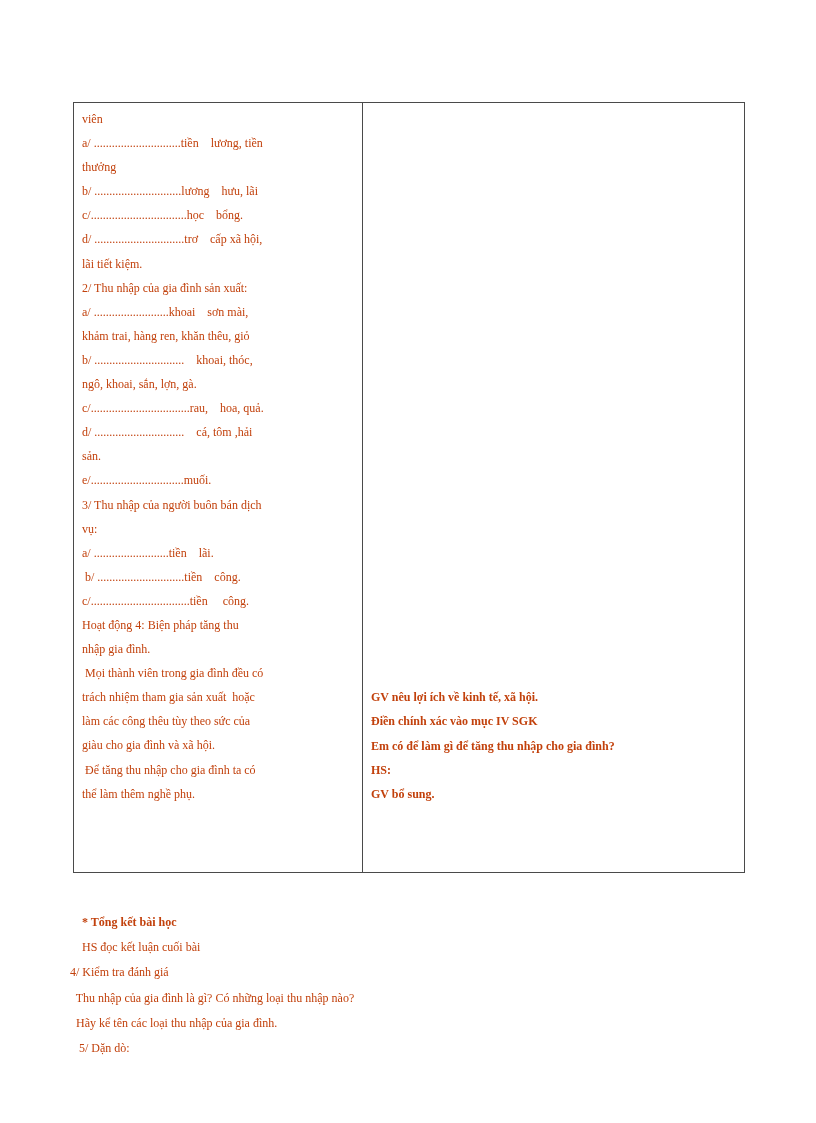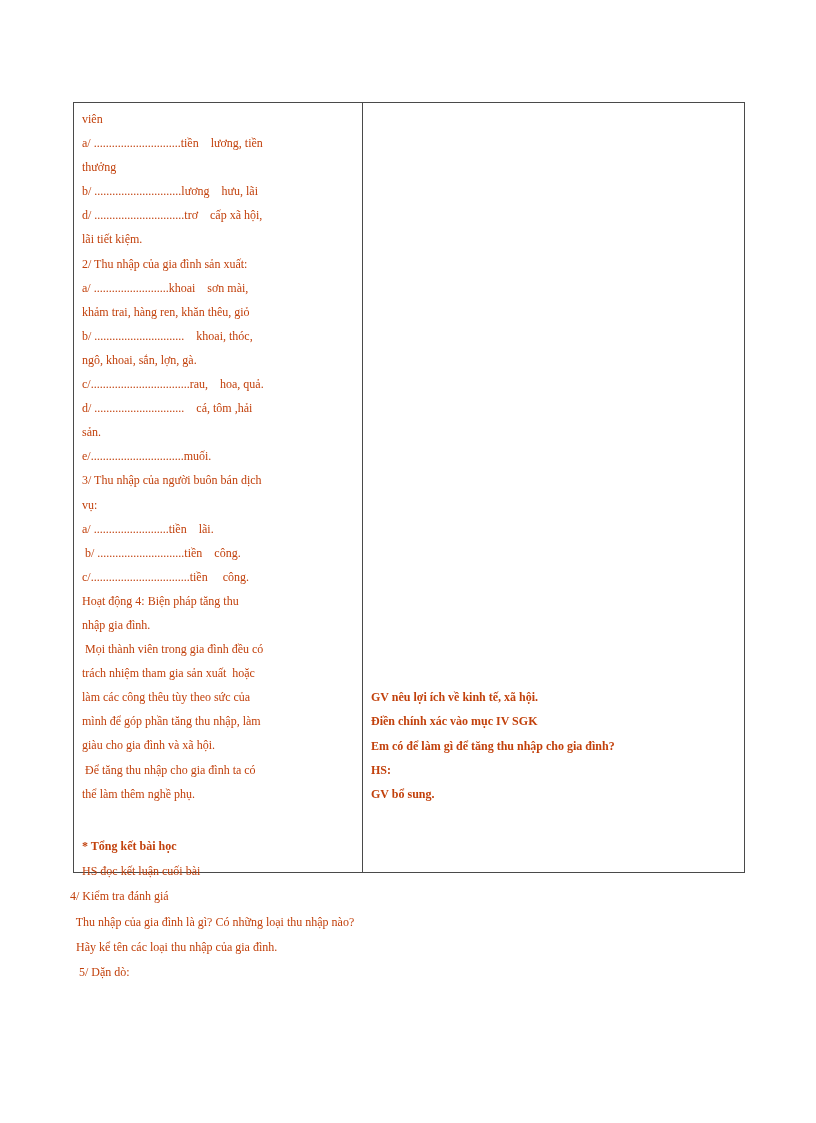--- a/index.html
+++ b/index.html
@@ -48,21 +48,21 @@
     line-height: 24.1px;
     height: 24.1px;
     overflow: hidden;
   }
   .right-spacer {
     height: 578.4px;
   }
   .footer-block {
     position: absolute;
     left: 70px;
-    top: 824px;
+    top: 900px;
     width: 710px;
     padding-top: 10px;
   }
   .footer-block .line {
     line-height: 25.2px;
     height: 25.2px;
   }
   .bold {
     font-weight: bold;
   }
@@ -71,20 +71,21 @@
 <body>
 
 <div class="page">
 
   <div class="lesson-table">
     <div class="cell cell-left">
         <div class="line">viên</div>
         <div class="line">a/ .............................tiền    lương, tiền</div>
         <div class="line">thưởng</div>
         <div class="line">b/ .............................lương    hưu, lãi</div>
+        <div class="line">c/................................học    bổng.</div>
         <div class="line">d/ ..............................trơ    cấp xã hội,</div>
         <div class="line">lãi tiết kiệm.</div>
         <div class="line">2/ Thu nhập của gia đình sản xuất:</div>
         <div class="line">a/ .........................khoai    sơn mài,</div>
         <div class="line">khảm trai, hàng ren, khăn thêu, giỏ</div>
         <div class="line">b/ ..............................    khoai, thóc,</div>
         <div class="line">ngô, khoai, sắn, lợn, gà.</div>
         <div class="line">c/.................................rau,    hoa, quả.</div>
         <div class="line">d/ ..............................    cá, tôm ,hải</div>
         <div class="line">sản.</div>
@@ -92,21 +93,20 @@
         <div class="line">3/ Thu nhập của người buôn bán dịch</div>
         <div class="line">vụ:</div>
         <div class="line">a/ .........................tiền    lãi.</div>
         <div class="line"> b/ .............................tiền    công.</div>
         <div class="line">c/.................................tiền     công.</div>
         <div class="line">Hoạt động 4: Biện pháp tăng thu</div>
         <div class="line">nhập gia đình.</div>
         <div class="line"> Mọi thành viên trong gia đình đều có</div>
         <div class="line">trách nhiệm tham gia sản xuất  hoặc</div>
         <div class="line">làm các công thêu tùy theo sức của</div>
-        <div class="line">mình để góp phần tăng thu nhập, làm</div>
         <div class="line">giàu cho gia đình và xã hội.</div>
         <div class="line"> Để tăng thu nhập cho gia đình ta có</div>
         <div class="line">thể làm thêm nghề phụ.</div>
       </div>
     <div class="cell cell-right">
       <div class="right-spacer"></div>
       <div>
           <div class="line">GV nêu lợi ích về kinh tế, xã hội.</div>
           <div class="line">Điền chính xác vào mục IV SGK</div>
           <div class="line">Em có để làm gì để tăng thu nhập cho gia đình?</div>

